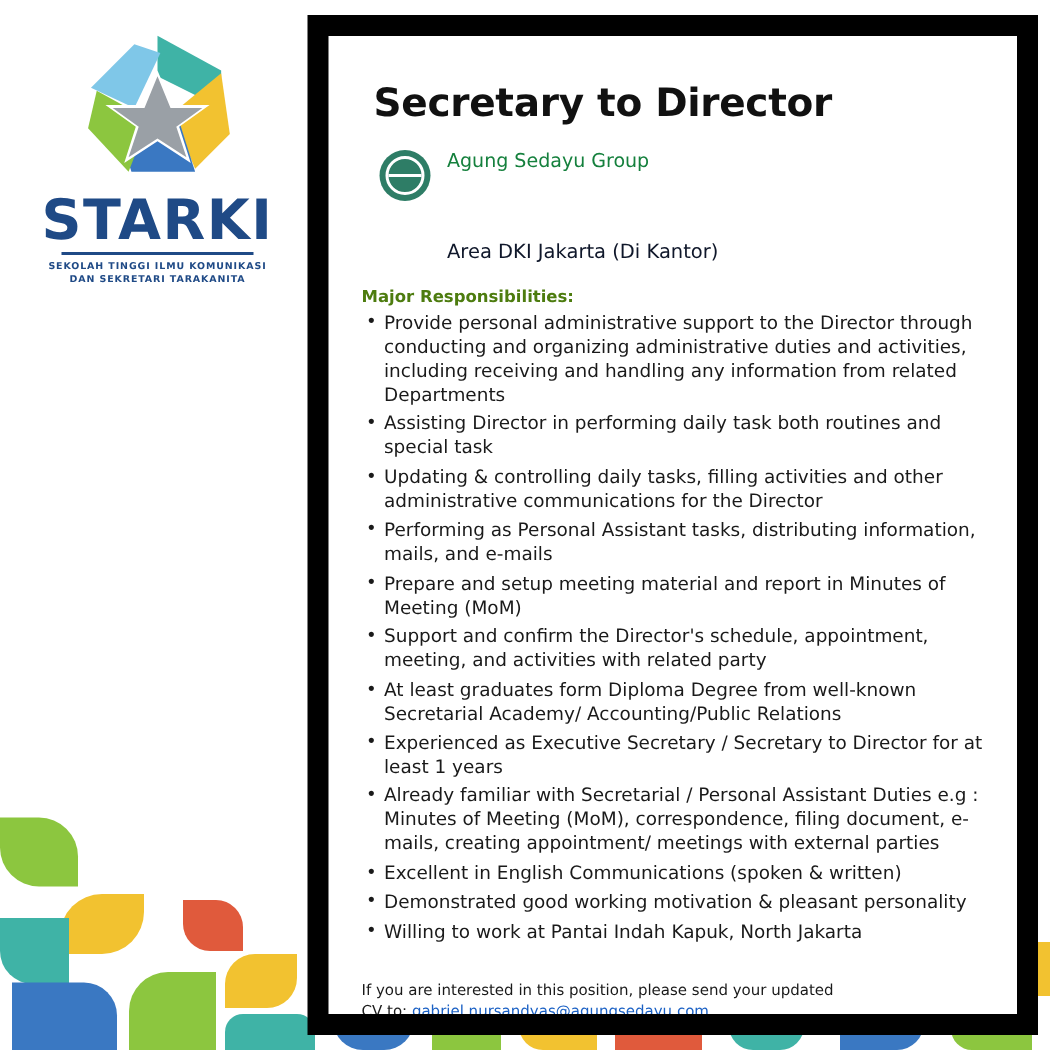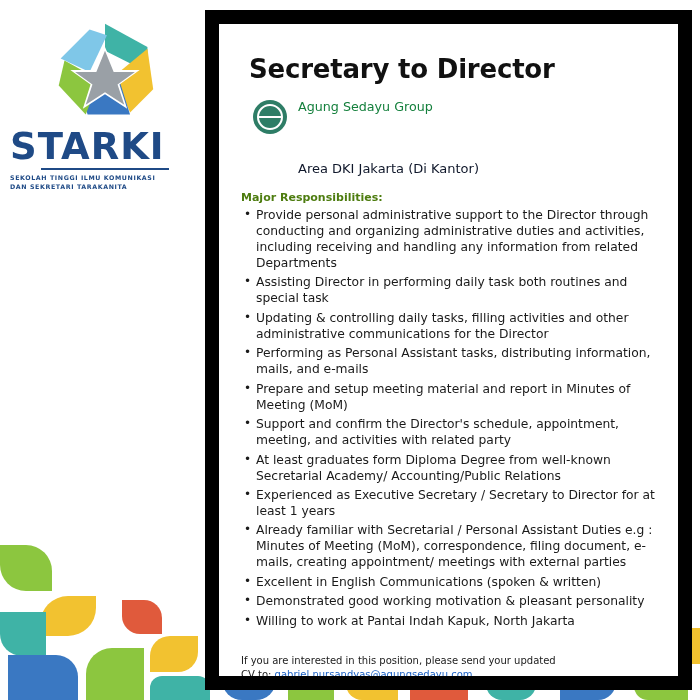--- a/index.html
+++ b/index.html
@@ -25,20 +25,21 @@
     position: absolute;
     border-radius: 3px;
   }
 
   
   .brand {
     position: absolute;
     left: 10px;
     top: 18px;
     width: 190px;
+    text-align: center;
   }
   .brand-mark {
     width: 118px;
     height: 108px;
     margin: 0 auto;
     position: relative;
   }
   .brand-name {
     font-family: "DejaVu Sans", sans-serif;
     font-weight: bold;

